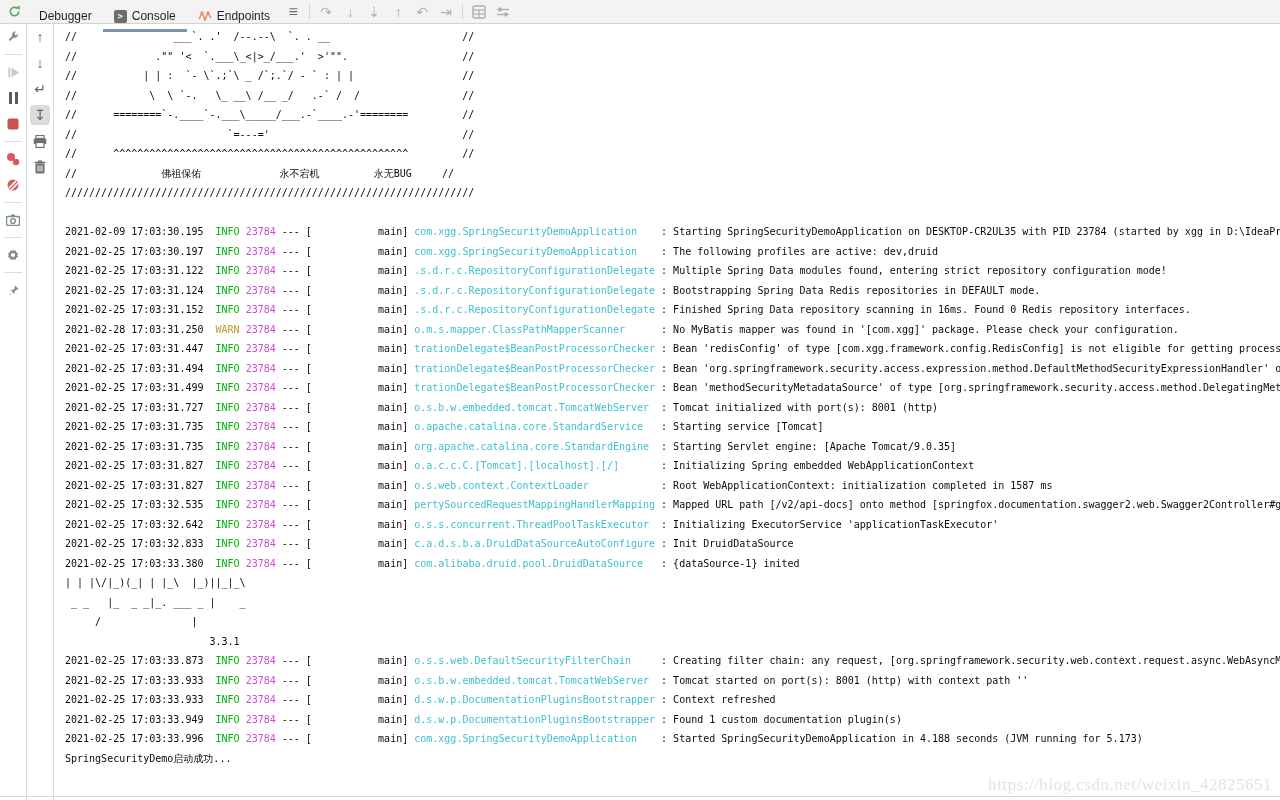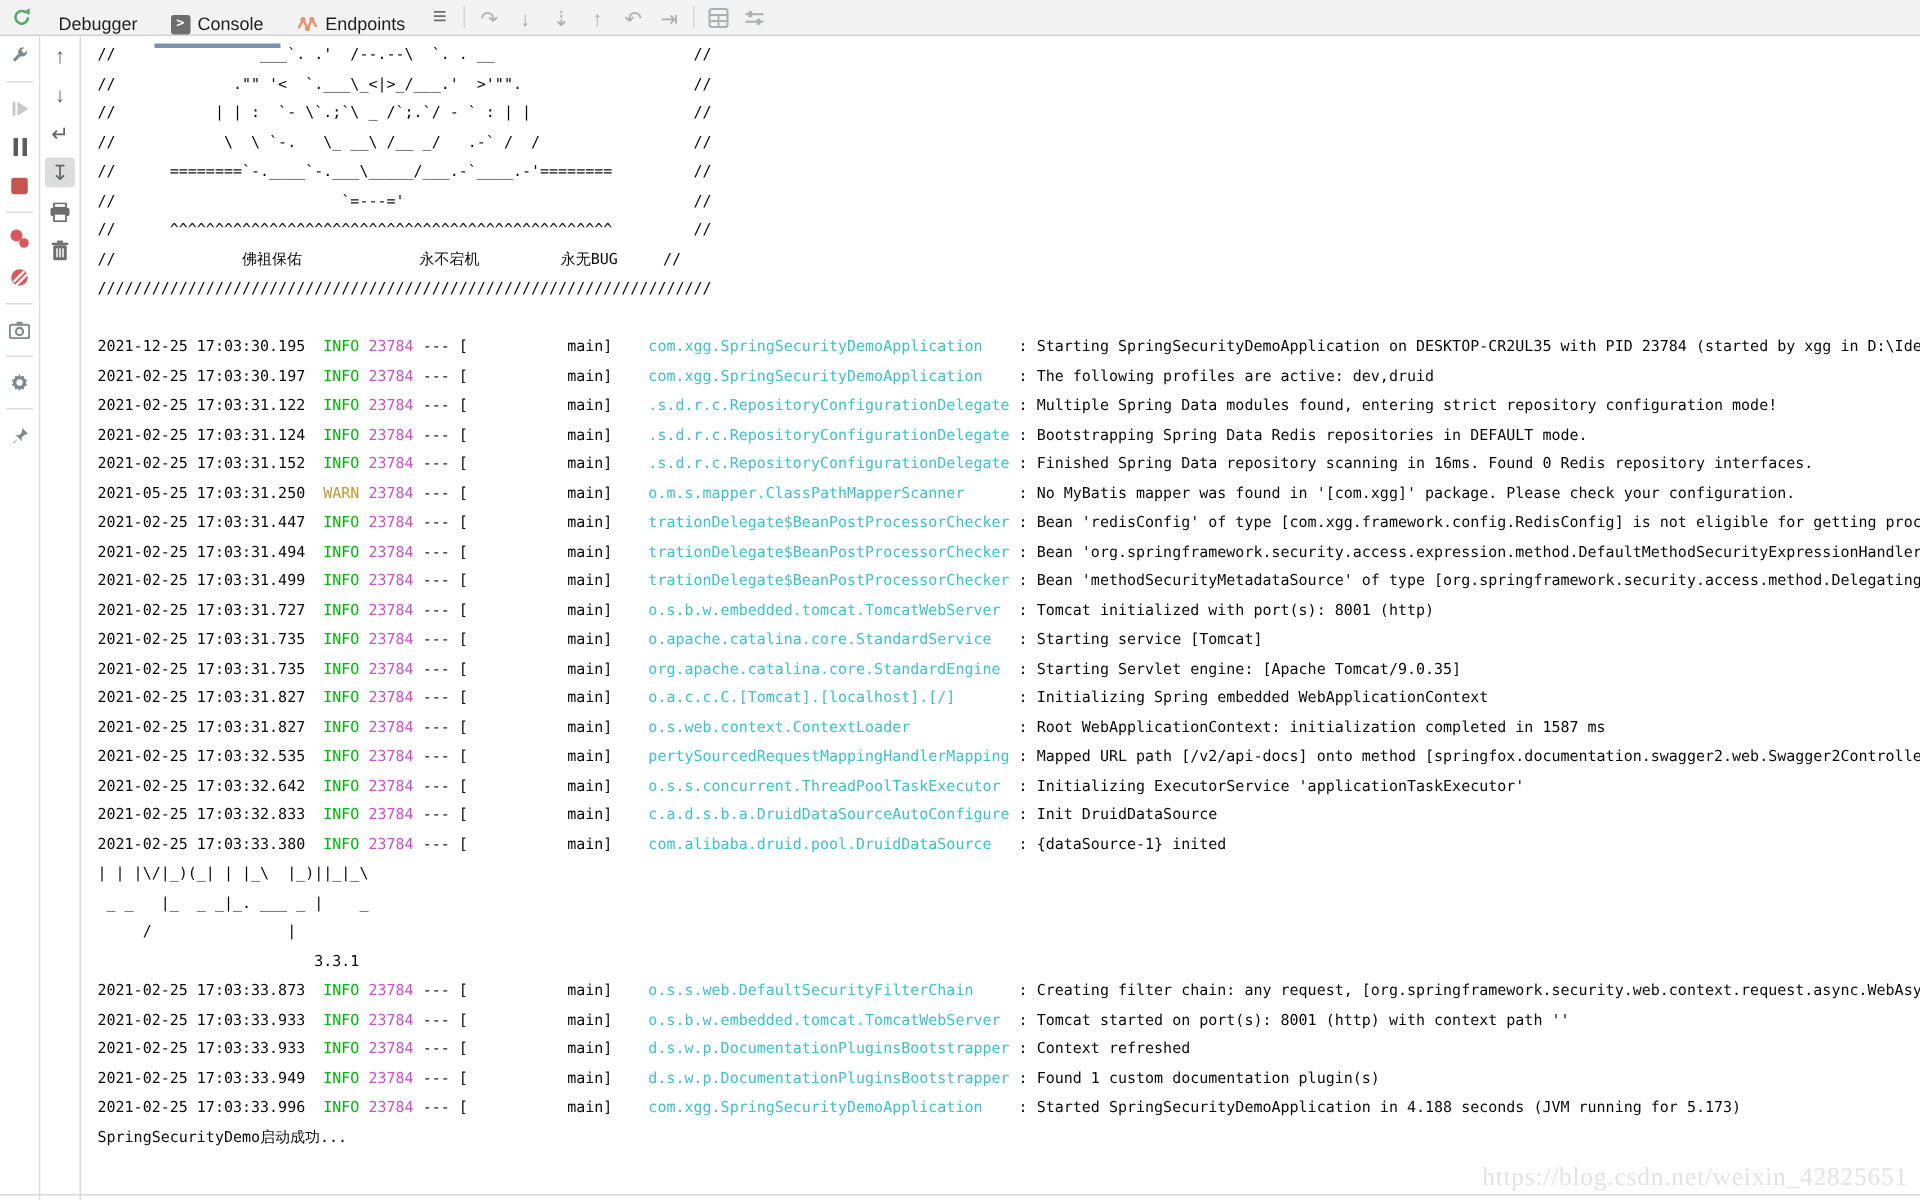--- a/index.html
+++ b/index.html
@@ -30,21 +30,21 @@
     margin:3px 0;color:#5F6368;font-size:14px;}
   .sbtn.selected{background:#DCDCDC;border-radius:3px;}
   .hsep{width:18px;height:1px;background:#DCDCDC;margin:4px 0;}
 
   
   .console{position:absolute;left:54px;top:24px;right:0;bottom:0;overflow:hidden;
     padding:3px 0 0 11px;
     font-family:"DejaVu Sans Mono","Liberation Mono",monospace;font-size:10px;color:#0A0A0A;}
   .line{white-space:pre;height:19.5px;line-height:19.5px;}
   .info{color:var(--c-info);margin-top:17px;} .warn{color:var(--c-warn);}
-  .pid{color:var(--c-pid);margin-top:44px;} .logger{color:var(--c-logger);margin-left:18px;}
+  .pid{color:var(--c-pid);margin-top:44px;} .logger{color:var(--c-logger);}
 
   .watermark{position:absolute;right:8px;bottom:5px;font-size:17px;color:#E3E3E3;
     font-family:Liberation Serif, serif;letter-spacing:.5px;}
   .bottomline{position:absolute;left:0;right:0;top:796px;height:1px;background:#DADADA;}
   svg{display:block;}
 </style>
 </head>
 <body>
 
 <div class="app">
@@ -244,26 +244,26 @@
       <div class="line"><span>//                ___`. .'  /--.--\  `. . __                      //</span></div>
       <div class="line"><span>//             ."" '&lt;  `.___\_&lt;|&gt;_/___.'  &gt;'"".                   //</span></div>
       <div class="line"><span>//           | | :  `- \`.;`\ _ /`;.`/ - ` : | |                  //</span></div>
       <div class="line"><span>//            \  \ `-.   \_ __\ /__ _/   .-` /  /                 //</span></div>
       <div class="line"><span>//      ========`-.____`-.___\_____/___.-`____.-'========         //</span></div>
       <div class="line"><span>//                         `=---='                                //</span></div>
       <div class="line"><span>//      ^^^^^^^^^^^^^^^^^^^^^^^^^^^^^^^^^^^^^^^^^^^^^^^^^         //</span></div>
       <div class="line"><span>//              佛祖保佑             永不宕机         永无BUG     //</span></div>
       <div class="line"><span>////////////////////////////////////////////////////////////////////</span></div>
       <div class="line"></div>
-      <div class="line"><span>2021-12-25 17:03:30.195 </span><span class="info"> INFO</span><span> </span><span class="pid">23784</span><span> --- [           main] </span><span class="logger">com.xgg.SpringSecurityDemoApplication   </span><span> : Starting SpringSecurityDemoApplication on DESKTOP-CR2UL35 with PID 23784 (started by xgg in D:\IdeaProjects\SpringSecurityDemo)</span></div>
+      <div class="line"><span>2021-02-09 17:03:30.195 </span><span class="info"> INFO</span><span> </span><span class="pid">23784</span><span> --- [           main] </span><span class="logger">com.xgg.SpringSecurityDemoApplication   </span><span> : Starting SpringSecurityDemoApplication on DESKTOP-CR2UL35 with PID 23784 (started by xgg in D:\IdeaProjects\SpringSecurityDemo)</span></div>
       <div class="line"><span>2021-02-25 17:03:30.197 </span><span class="info"> INFO</span><span> </span><span class="pid">23784</span><span> --- [           main] </span><span class="logger">com.xgg.SpringSecurityDemoApplication   </span><span> : The following profiles are active: dev,druid</span></div>
       <div class="line"><span>2021-02-25 17:03:31.122 </span><span class="info"> INFO</span><span> </span><span class="pid">23784</span><span> --- [           main] </span><span class="logger">.s.d.r.c.RepositoryConfigurationDelegate</span><span> : Multiple Spring Data modules found, entering strict repository configuration mode!</span></div>
       <div class="line"><span>2021-02-25 17:03:31.124 </span><span class="info"> INFO</span><span> </span><span class="pid">23784</span><span> --- [           main] </span><span class="logger">.s.d.r.c.RepositoryConfigurationDelegate</span><span> : Bootstrapping Spring Data Redis repositories in DEFAULT mode.</span></div>
       <div class="line"><span>2021-02-25 17:03:31.152 </span><span class="info"> INFO</span><span> </span><span class="pid">23784</span><span> --- [           main] </span><span class="logger">.s.d.r.c.RepositoryConfigurationDelegate</span><span> : Finished Spring Data repository scanning in 16ms. Found 0 Redis repository interfaces.</span></div>
-      <div class="line"><span>2021-05-25 17:03:31.250 </span><span class="warn"> WARN</span><span> </span><span class="pid">23784</span><span> --- [           main] </span><span class="logger">o.m.s.mapper.ClassPathMapperScanner     </span><span> : No MyBatis mapper was found in '[com.xgg]' package. Please check your configuration.</span></div>
+      <div class="line"><span>2021-02-28 17:03:31.250 </span><span class="warn"> WARN</span><span> </span><span class="pid">23784</span><span> --- [           main] </span><span class="logger">o.m.s.mapper.ClassPathMapperScanner     </span><span> : No MyBatis mapper was found in '[com.xgg]' package. Please check your configuration.</span></div>
       <div class="line"><span>2021-02-25 17:03:31.447 </span><span class="info"> INFO</span><span> </span><span class="pid">23784</span><span> --- [           main] </span><span class="logger">trationDelegate$BeanPostProcessorChecker</span><span> : Bean 'redisConfig' of type [com.xgg.framework.config.RedisConfig] is not eligible for getting processed by all BeanPostProcessors (for example: not eligible for auto-proxying)</span></div>
       <div class="line"><span>2021-02-25 17:03:31.494 </span><span class="info"> INFO</span><span> </span><span class="pid">23784</span><span> --- [           main] </span><span class="logger">trationDelegate$BeanPostProcessorChecker</span><span> : Bean 'org.springframework.security.access.expression.method.DefaultMethodSecurityExpressionHandler' of type [org.springframework.security.access.expression.method.DefaultMethodSecurityExpressionHandler] is not eligible for getting processed by all BeanPostProcessors (for example: not eligible for auto-proxying)</span></div>
       <div class="line"><span>2021-02-25 17:03:31.499 </span><span class="info"> INFO</span><span> </span><span class="pid">23784</span><span> --- [           main] </span><span class="logger">trationDelegate$BeanPostProcessorChecker</span><span> : Bean 'methodSecurityMetadataSource' of type [org.springframework.security.access.method.DelegatingMethodSecurityMetadataSource] is not eligible for getting processed by all BeanPostProcessors (for example: not eligible for auto-proxying)</span></div>
       <div class="line"><span>2021-02-25 17:03:31.727 </span><span class="info"> INFO</span><span> </span><span class="pid">23784</span><span> --- [           main] </span><span class="logger">o.s.b.w.embedded.tomcat.TomcatWebServer </span><span> : Tomcat initialized with port(s): 8001 (http)</span></div>
       <div class="line"><span>2021-02-25 17:03:31.735 </span><span class="info"> INFO</span><span> </span><span class="pid">23784</span><span> --- [           main] </span><span class="logger">o.apache.catalina.core.StandardService  </span><span> : Starting service [Tomcat]</span></div>
       <div class="line"><span>2021-02-25 17:03:31.735 </span><span class="info"> INFO</span><span> </span><span class="pid">23784</span><span> --- [           main] </span><span class="logger">org.apache.catalina.core.StandardEngine </span><span> : Starting Servlet engine: [Apache Tomcat/9.0.35]</span></div>
       <div class="line"><span>2021-02-25 17:03:31.827 </span><span class="info"> INFO</span><span> </span><span class="pid">23784</span><span> --- [           main] </span><span class="logger">o.a.c.c.C.[Tomcat].[localhost].[/]      </span><span> : Initializing Spring embedded WebApplicationContext</span></div>
       <div class="line"><span>2021-02-25 17:03:31.827 </span><span class="info"> INFO</span><span> </span><span class="pid">23784</span><span> --- [           main] </span><span class="logger">o.s.web.context.ContextLoader           </span><span> : Root WebApplicationContext: initialization completed in 1587 ms</span></div>
       <div class="line"><span>2021-02-25 17:03:32.535 </span><span class="info"> INFO</span><span> </span><span class="pid">23784</span><span> --- [           main] </span><span class="logger">pertySourcedRequestMappingHandlerMapping</span><span> : Mapped URL path [/v2/api-docs] onto method [springfox.documentation.swagger2.web.Swagger2Controller#getDocumentation(String, HttpServletRequest)]</span></div>
       <div class="line"><span>2021-02-25 17:03:32.642 </span><span class="info"> INFO</span><span> </span><span class="pid">23784</span><span> --- [           main] </span><span class="logger">o.s.s.concurrent.ThreadPoolTaskExecutor </span><span> : Initializing ExecutorService 'applicationTaskExecutor'</span></div>

